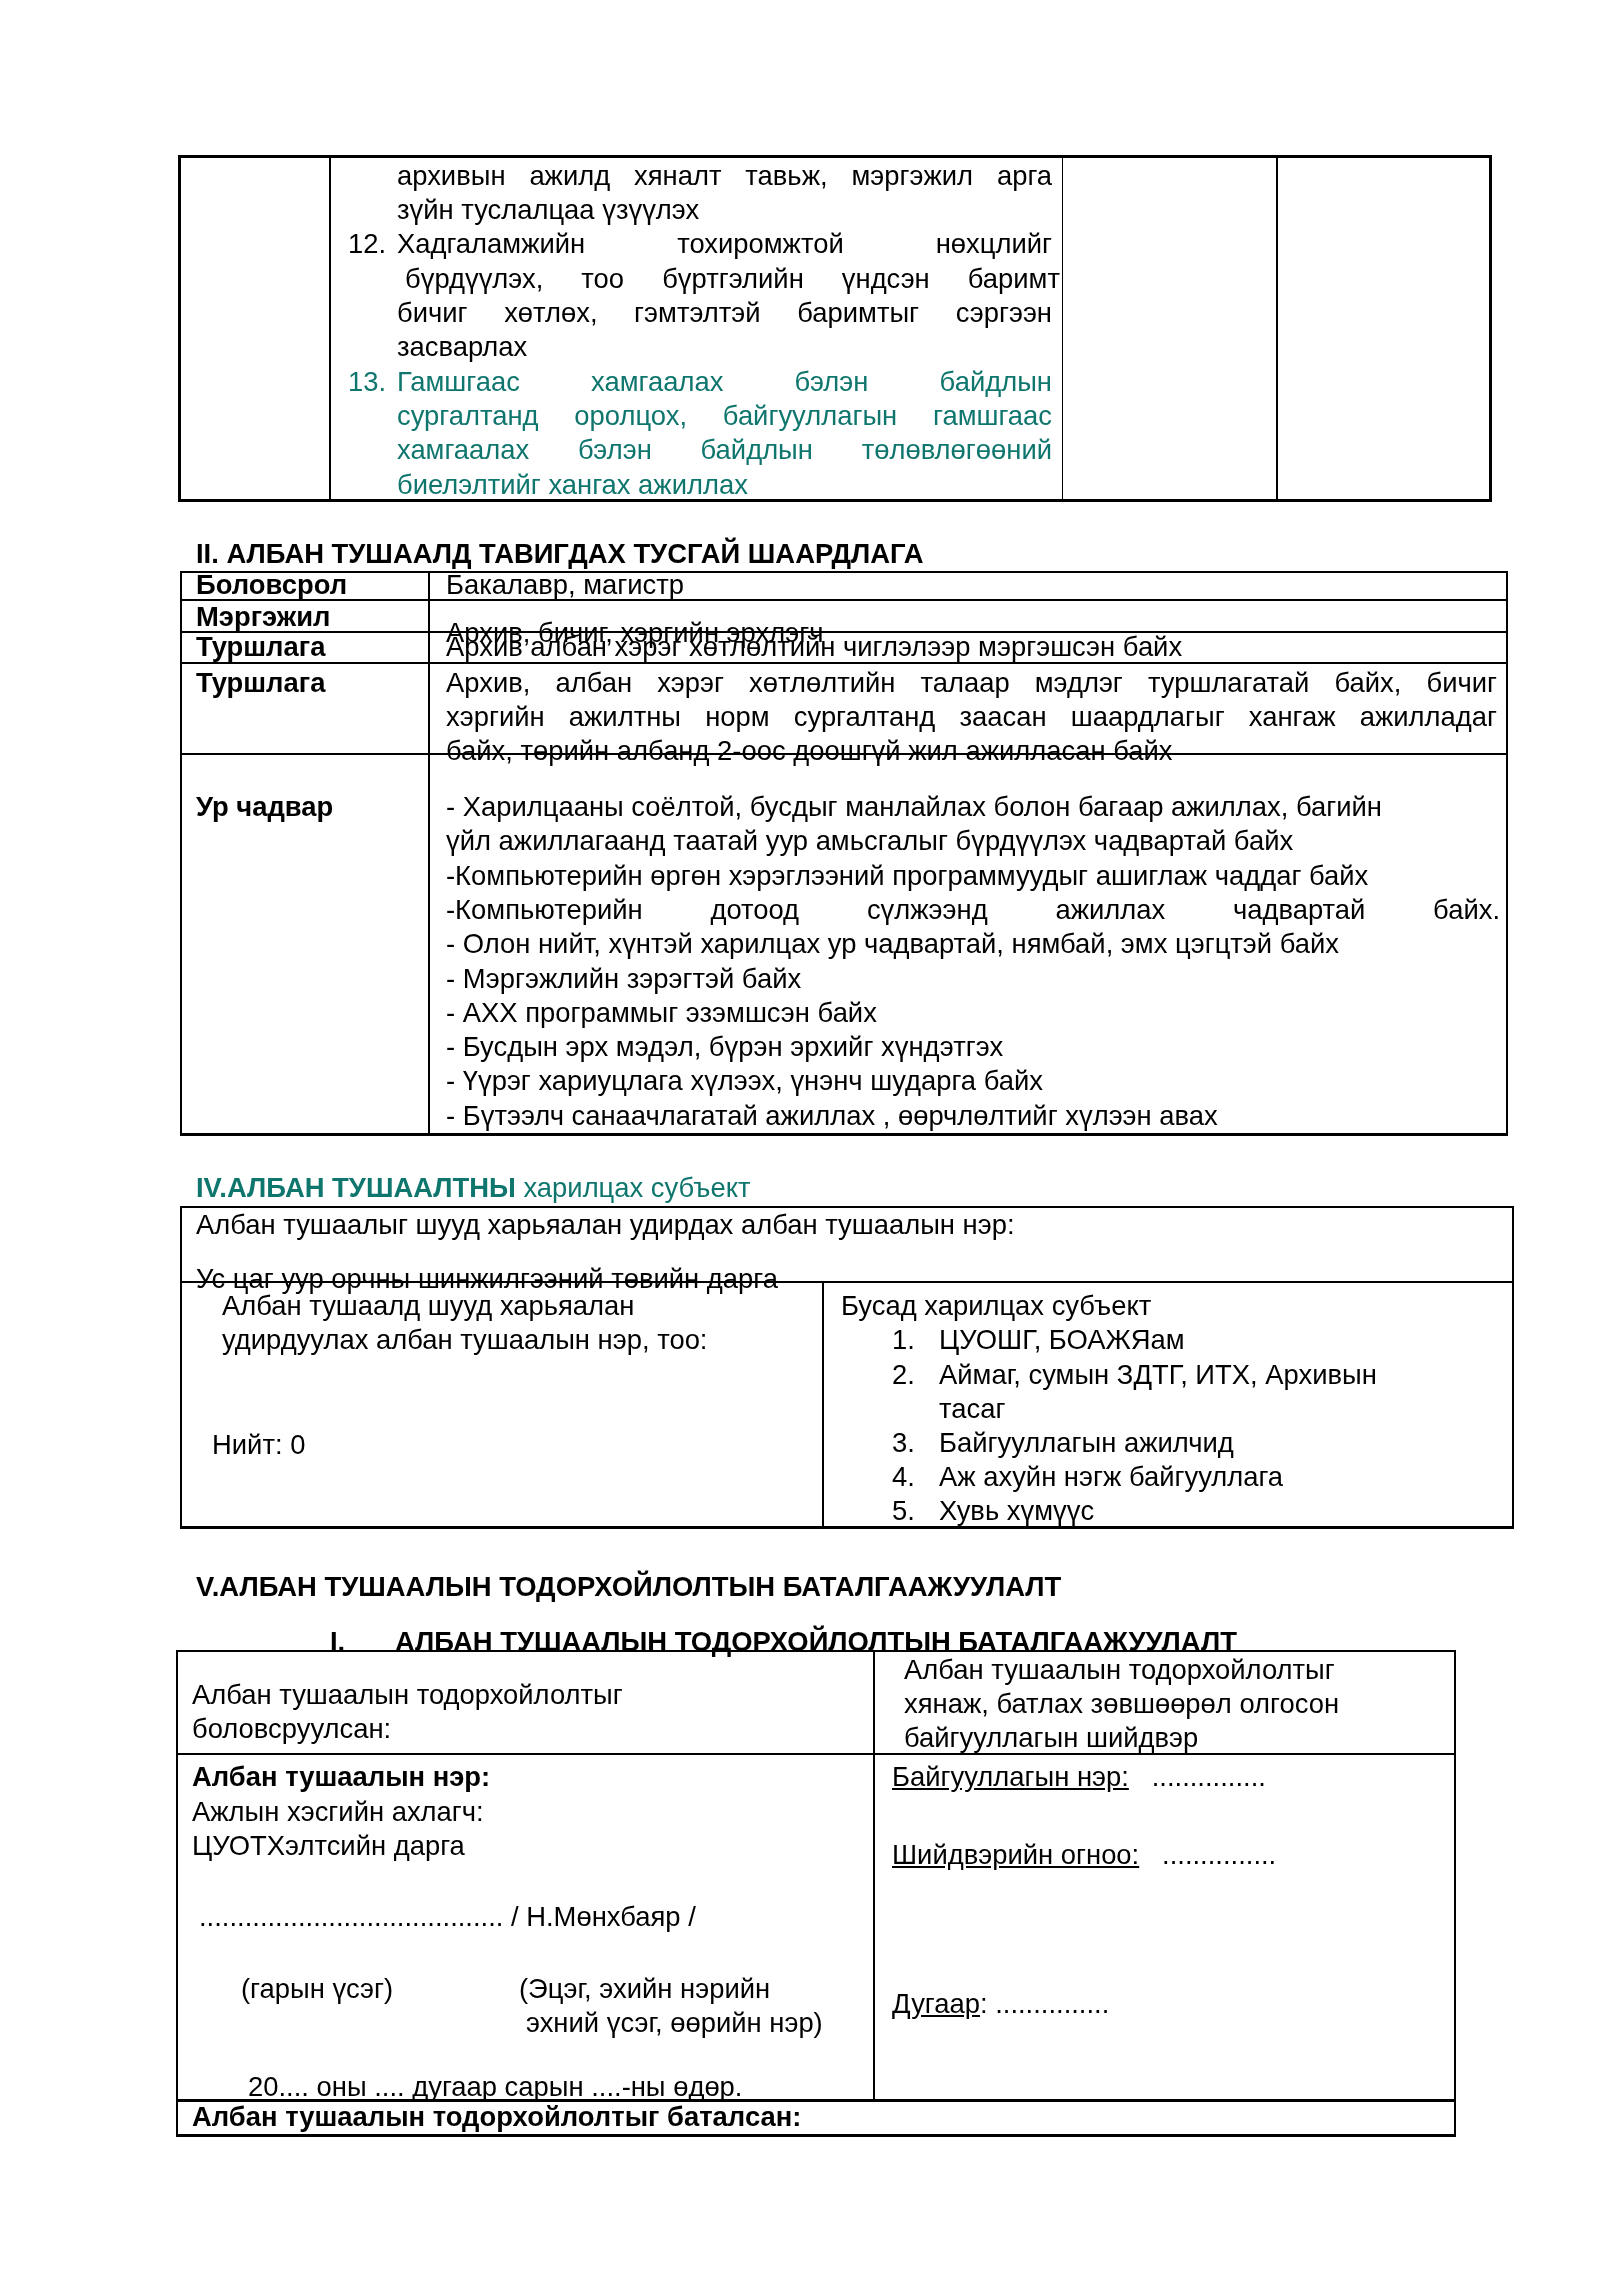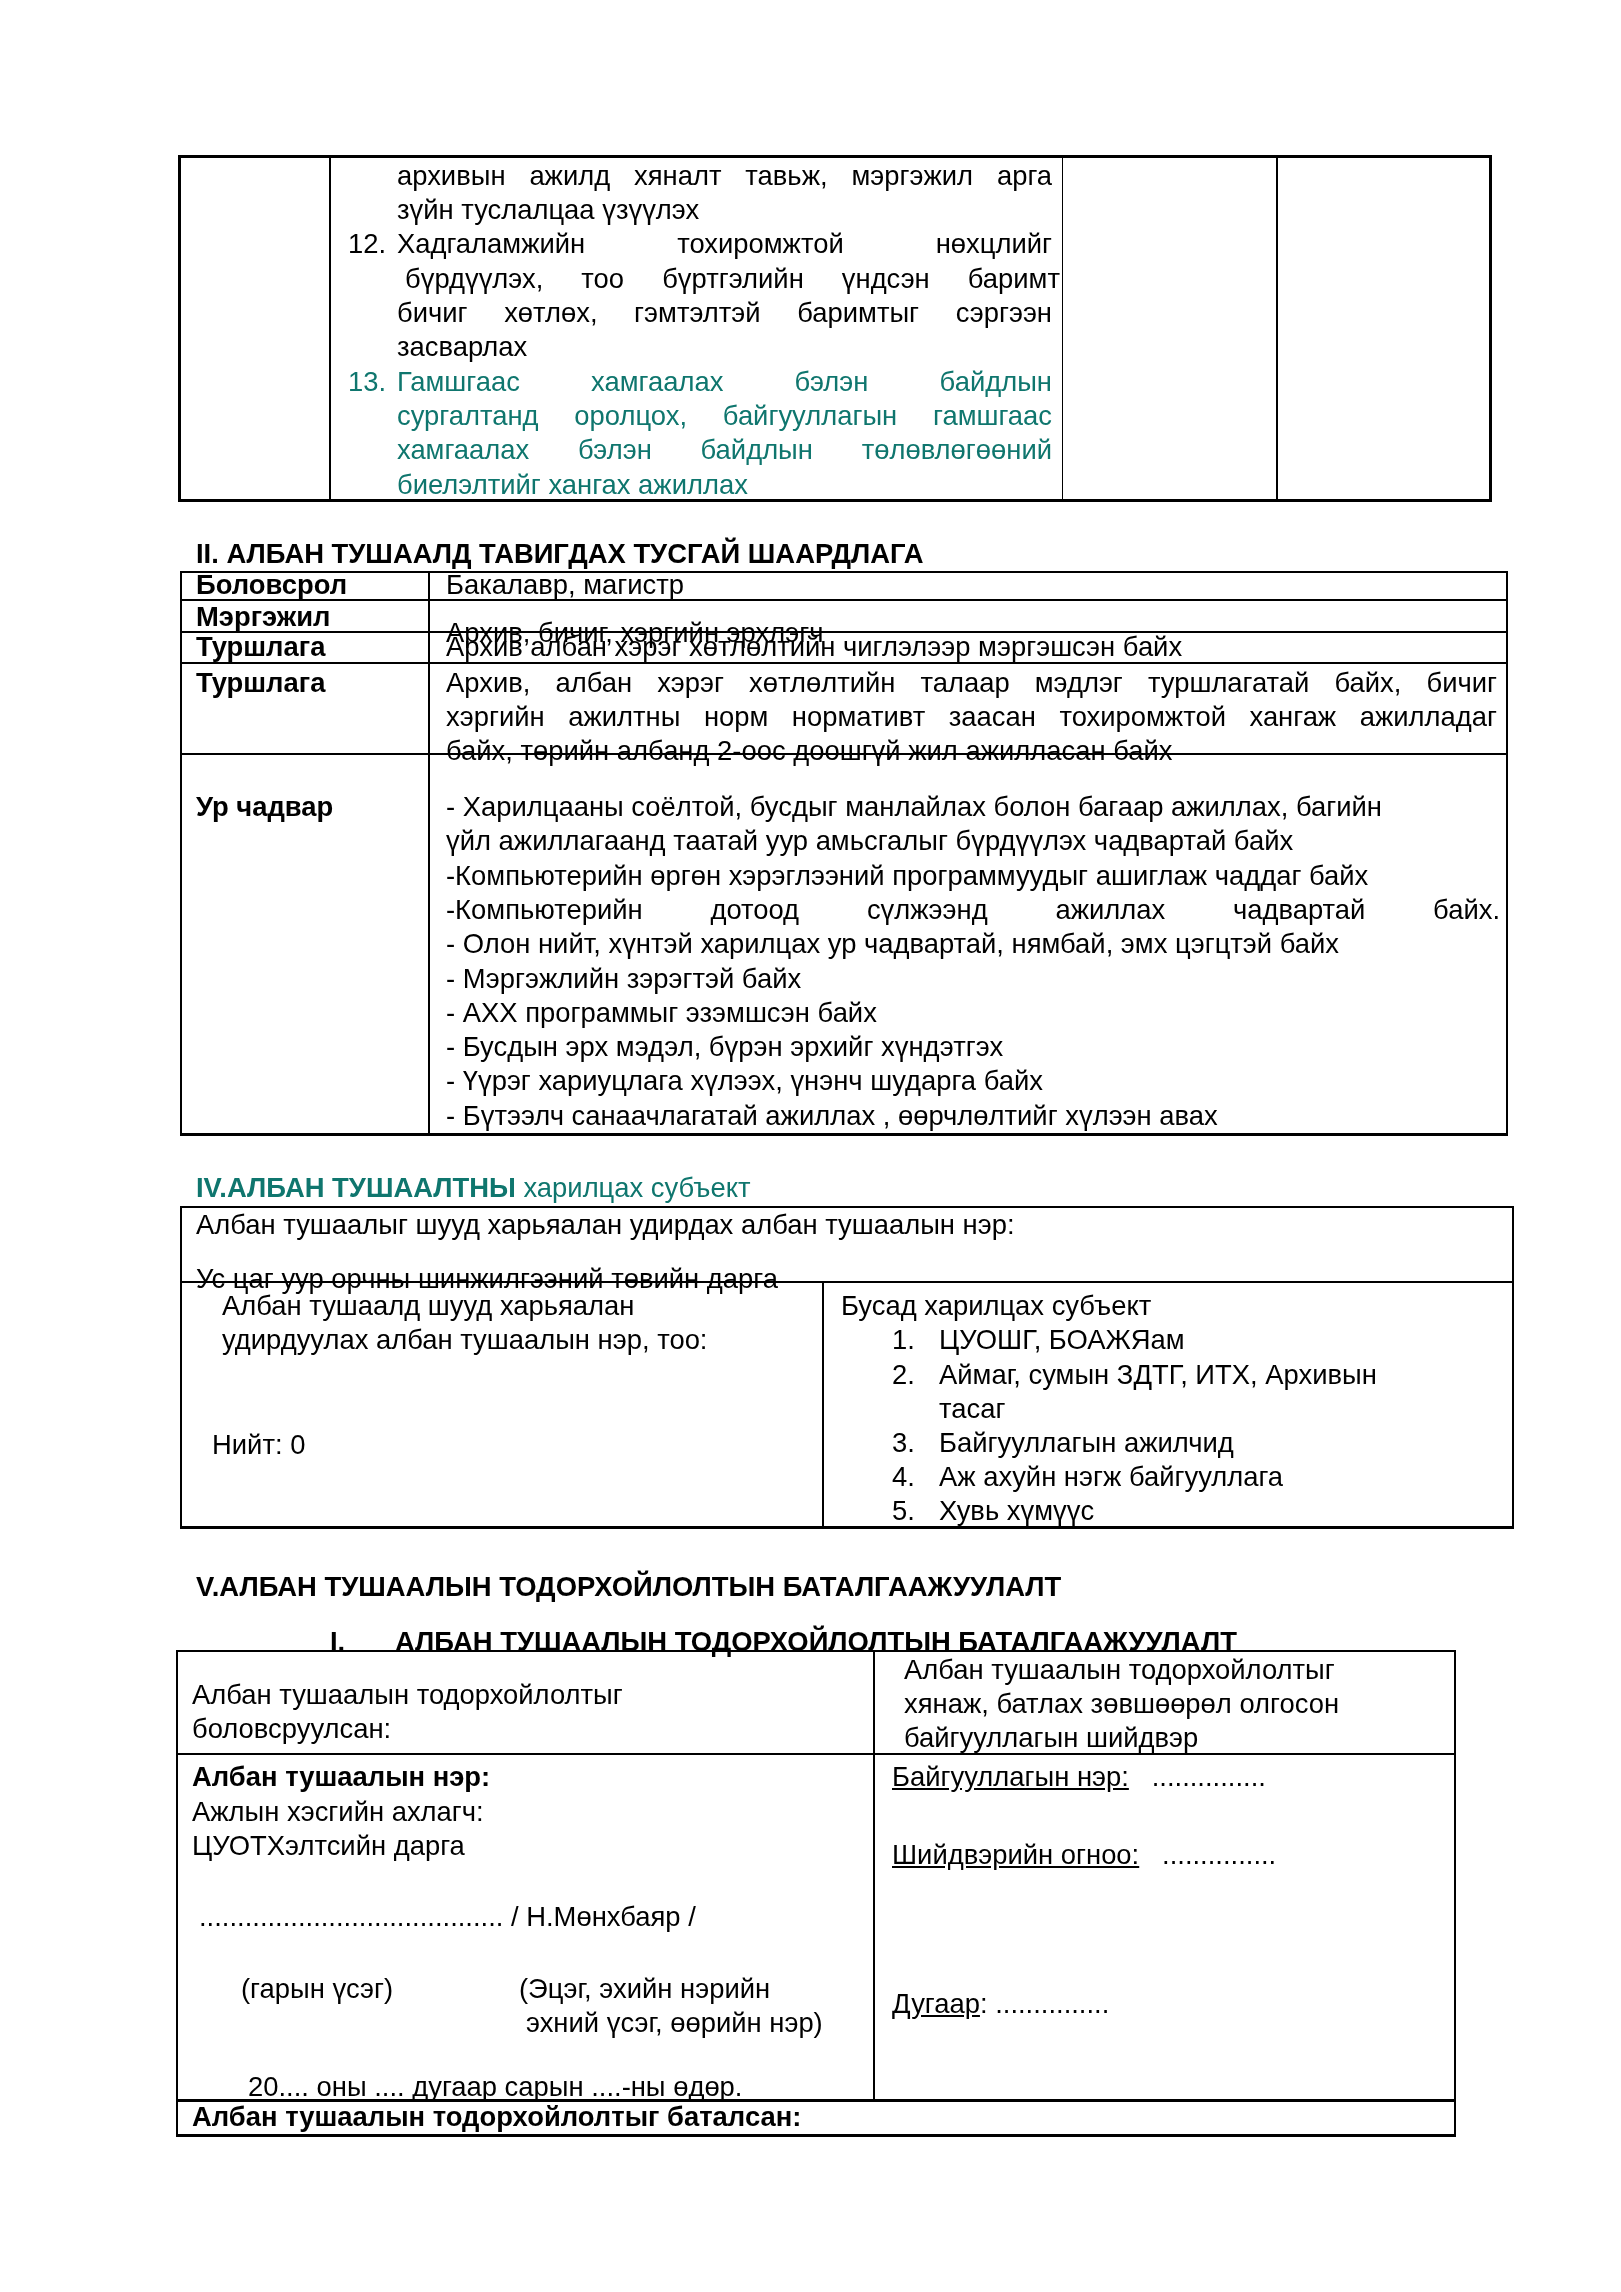--- a/index.html
+++ b/index.html
@@ -67,21 +67,21 @@
     <div class="t bold" style="left:196px;top:600px;">Мэргэжил</div>
     <div class="t" style="left:446px;top:616px;">Архив, бичиг, хэргийн эрхлэгч</div>
   </div>
   <div>
     <div class="t bold" style="left:196px;top:630px;">Туршлага</div>
     <div class="t" style="left:446px;top:630px;">Архив албан хэрэг хөтлөлтийн чиглэлээр мэргэшсэн байх</div>
   </div>
   <div>
     <div class="t bold" style="left:196px;top:666px;">Туршлага</div>
     <div class="t just" style="left:446px;top:666px;width:1051px;">Архив, албан хэрэг хөтлөлтийн талаар мэдлэг туршлагатай байх, бичиг</div>
-    <div class="t just" style="left:446px;top:700px;width:1051px;">хэргийн ажилтны норм нормативт заасан тохиромжтой хангаж ажилладаг</div>
+    <div class="t just" style="left:446px;top:700px;width:1051px;">хэргийн ажилтны норм сургалтанд заасан шаардлагыг хангаж ажилладаг</div>
     <div class="t" style="left:446px;top:734px;">байх, төрийн албанд  2-оос доошгүй жил ажилласан байх</div>
   </div>
   <div>
     <div class="t bold" style="left:196px;top:790px;">Ур чадвар</div>
     <div class="t" style="left:446px;top:790px;">- Харилцааны соёлтой, бусдыг манлайлах болон багаар ажиллах, багийн</div>
     <div class="t" style="left:446px;top:824px;">үйл ажиллагаанд таатай уур амьсгалыг бүрдүүлэх чадвартай байх</div>
     <div class="t" style="left:446px;top:859px;">-Компьютерийн өргөн хэрэглээний программуудыг ашиглаж чаддаг байх</div>
     <div class="t just" style="left:446px;top:893px;width:1054px;">-Компьютерийн дотоод сүлжээнд ажиллах чадвартай байх.</div>
     <div class="t" style="left:446px;top:927px;">- Олон нийт, хүнтэй харилцах ур чадвартай, нямбай, эмх цэгцтэй байх</div>
     <div class="t" style="left:446px;top:962px;">- Мэргэжлийн зэрэгтэй байх</div>

